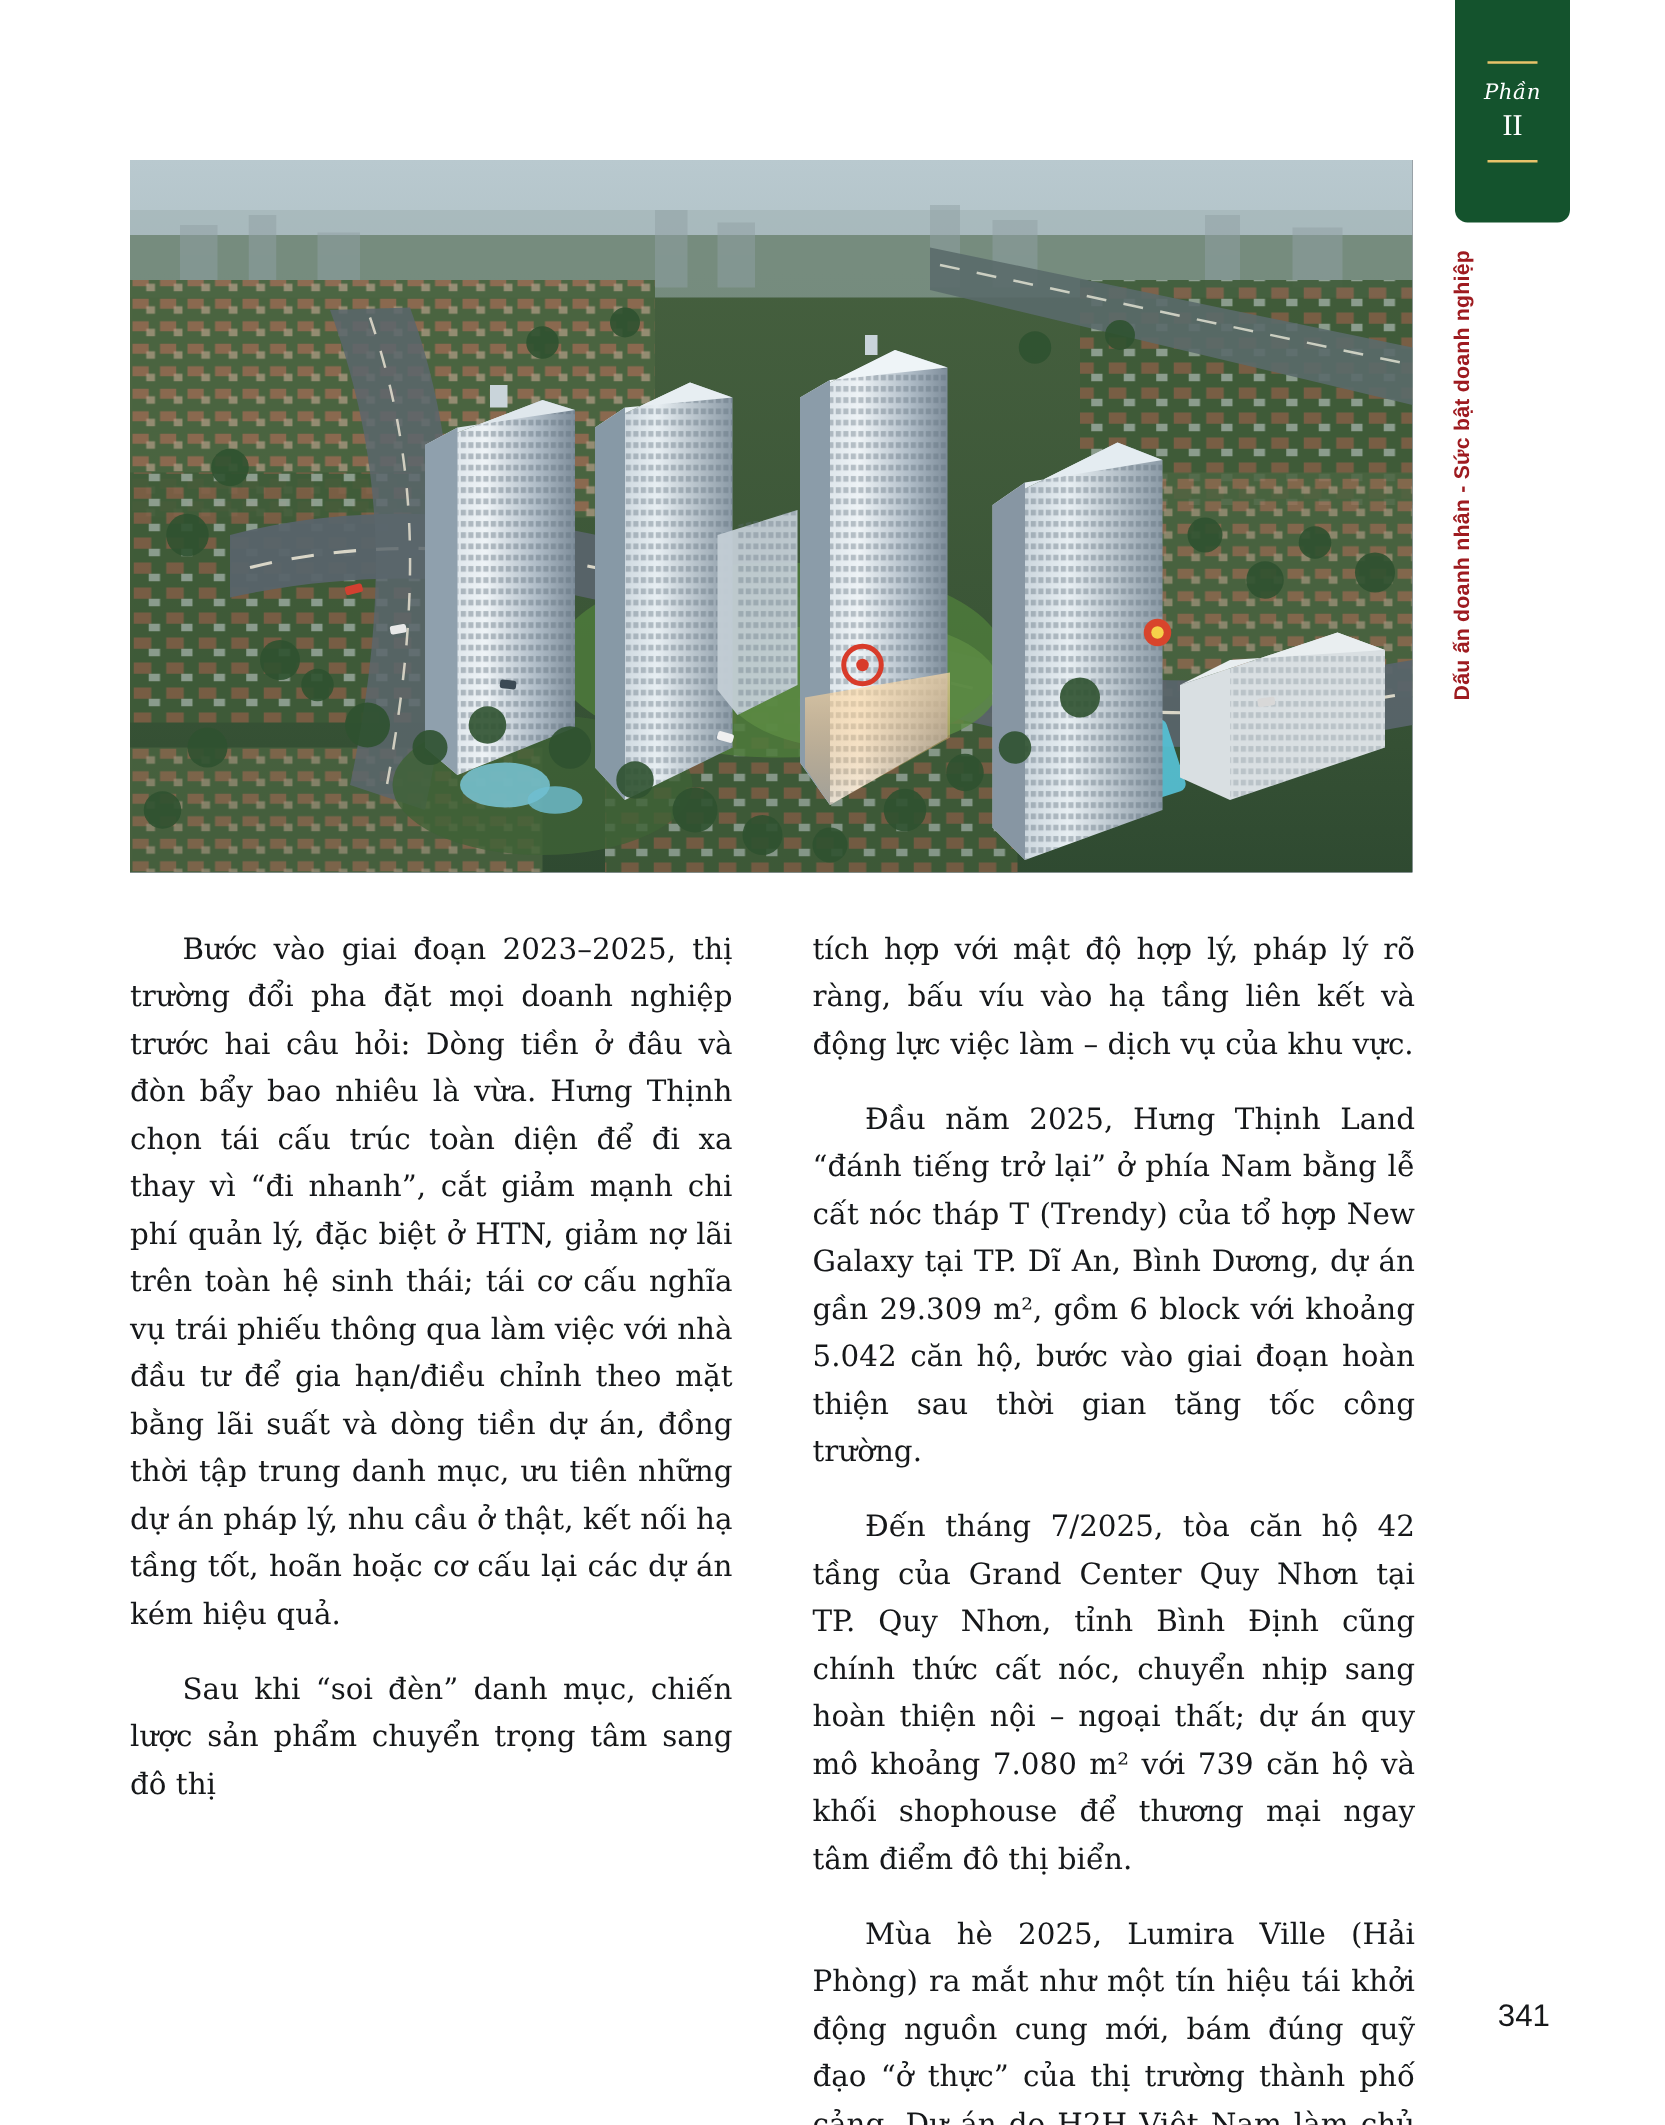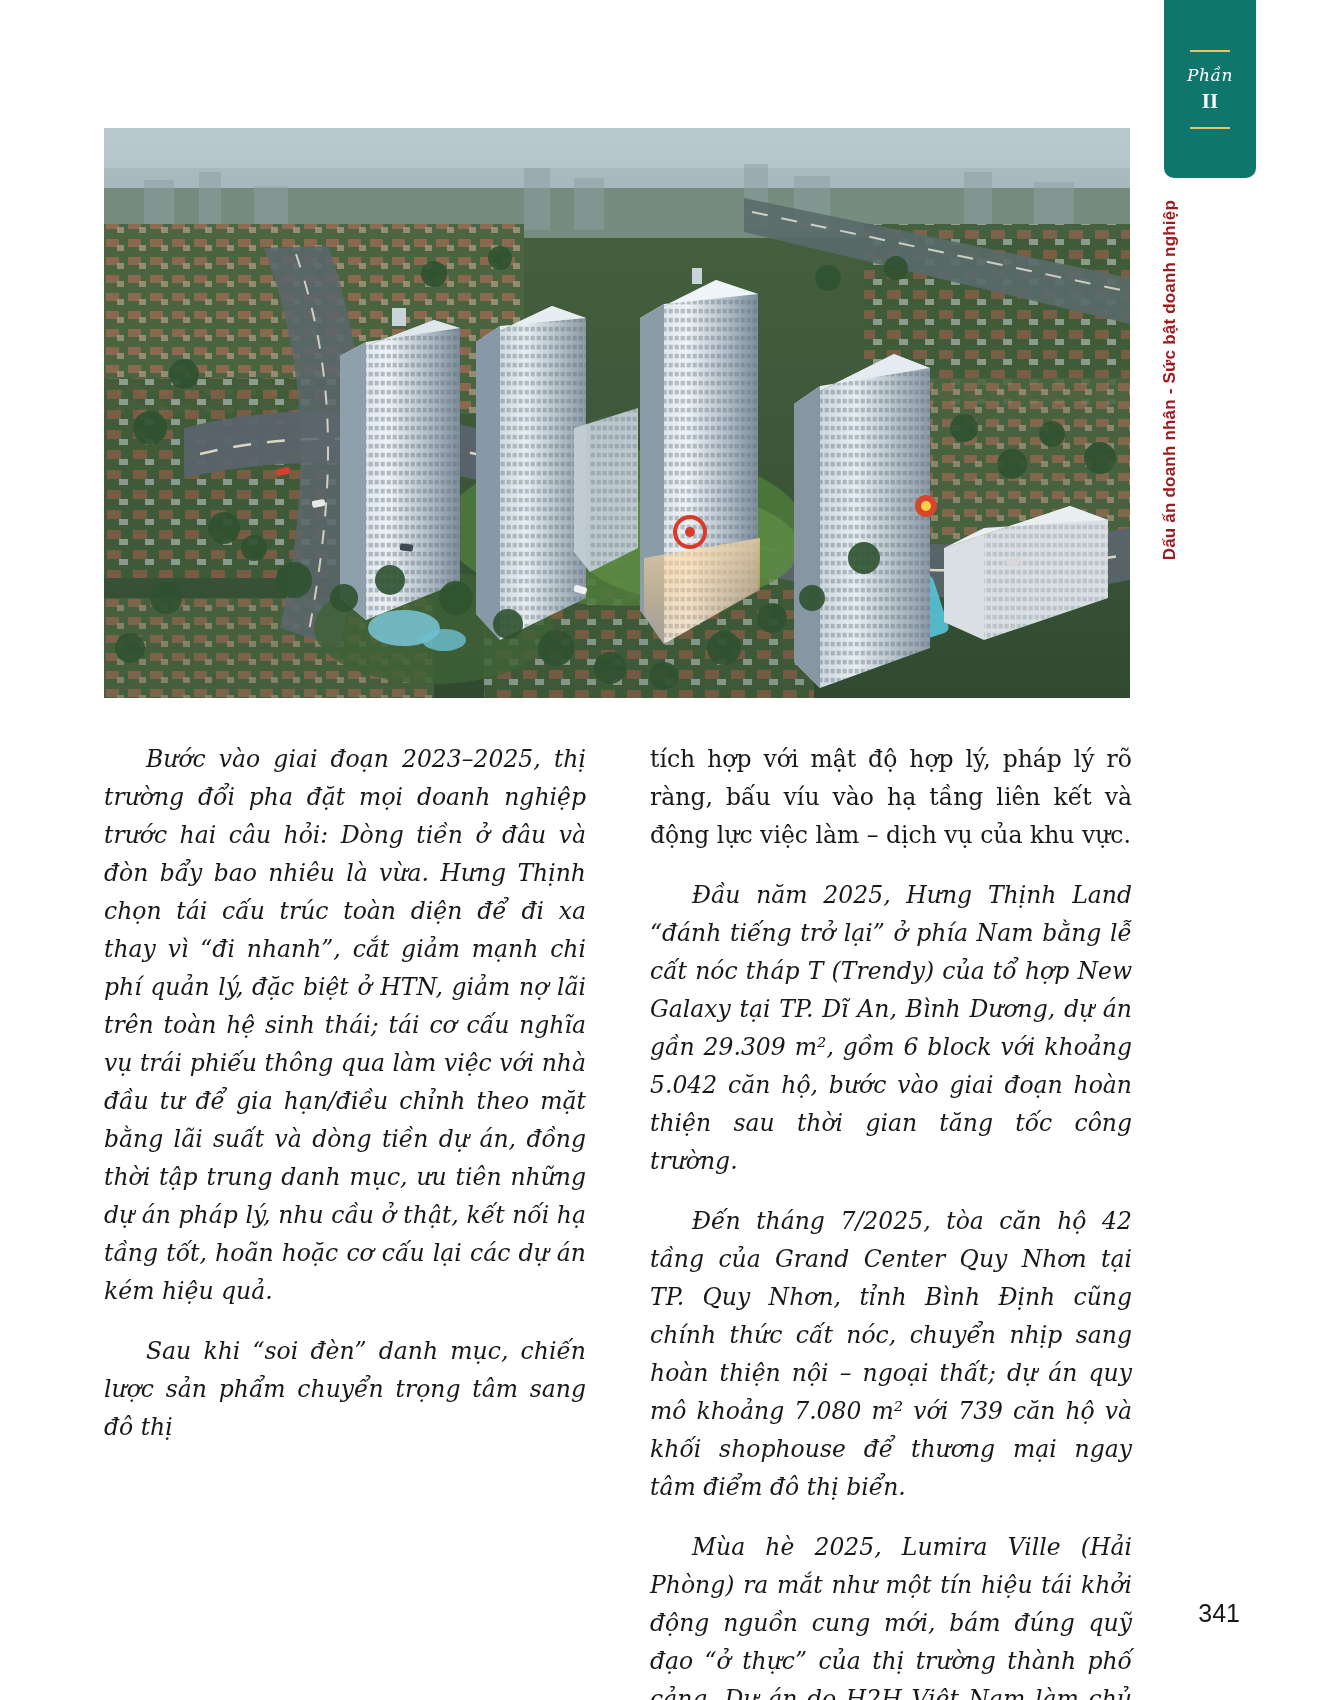--- a/index.html
+++ b/index.html
@@ -15,21 +15,21 @@
     overflow: hidden;
   }
 
   
   .side-tab {
     position: absolute;
     top: 0;
     right: 76px;
     width: 92px;
     height: 178px;
-    background: #0f766e;
+    background: #14532d;
     border-radius: 0 0 10px 10px;
     display: flex;
     flex-direction: column;
     align-items: center;
     justify-content: center;
     color: #ffffff;
   }
   .side-tab .rule {
     width: 40px;
     height: 2px;
@@ -37,22 +37,22 @@
   }
   .side-tab .part-word {
     font-family: "DejaVu Serif", serif;
     font-style: italic;
     font-size: 17px;
     margin: 13px 0 4px 0;
     letter-spacing: .5px;
   }
   .side-tab .part-num {
     font-family: "Liberation Serif", serif;
-    font-size: 21px;
-    font-weight: bold;
+    font-size: 24px;
+    font-weight: normal;
     margin-bottom: 13px;
   }
 
   .side-vertical-text {
     position: absolute;
     top: 200px;
     right: 72px;
     width: 100px;
     text-align: left;
     color: #9e1b20;
@@ -93,21 +93,20 @@
     margin: 0 0 22px 0;
     font-size: 23.5px;
     line-height: 38px;
     text-align: justify;
     text-justify: inter-word;
     color: #16181a;
     font-family: "DejaVu Serif", serif;
   }
   .col p.indent {
     text-indent: 42px;
-    font-style: italic;
   }
 
   .page-number {
     position: absolute;
     right: 92px;
     bottom: 72px;
     font-size: 25px;
     font-family: Liberation Sans, sans-serif;
     color: #16181a;
   }

